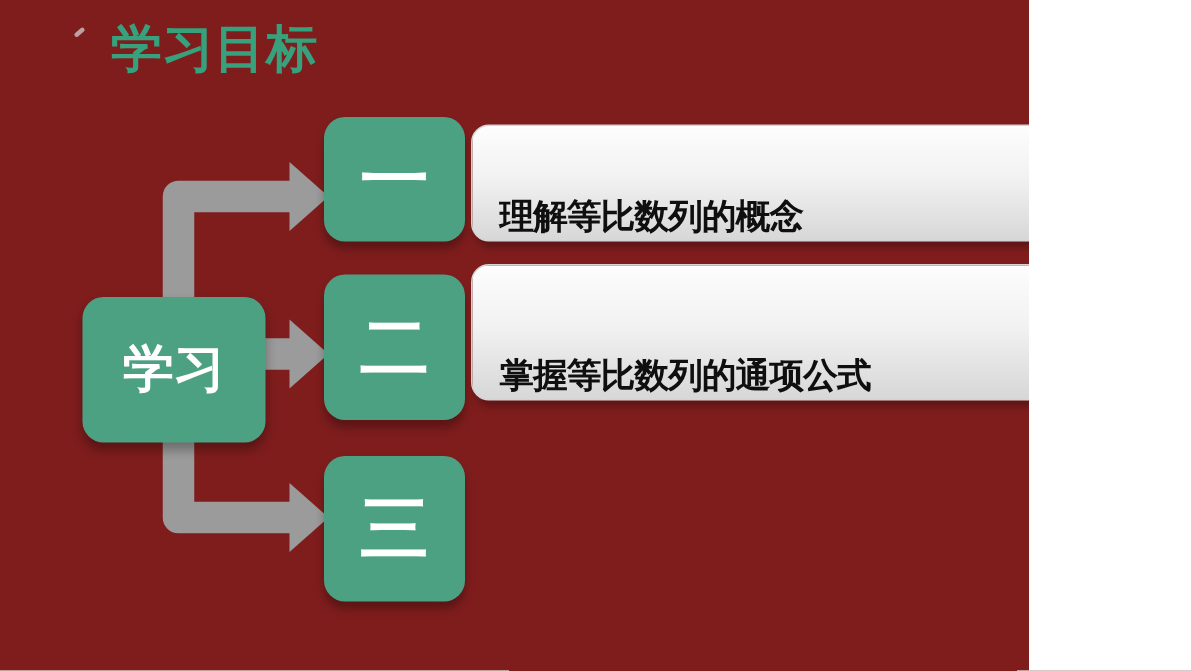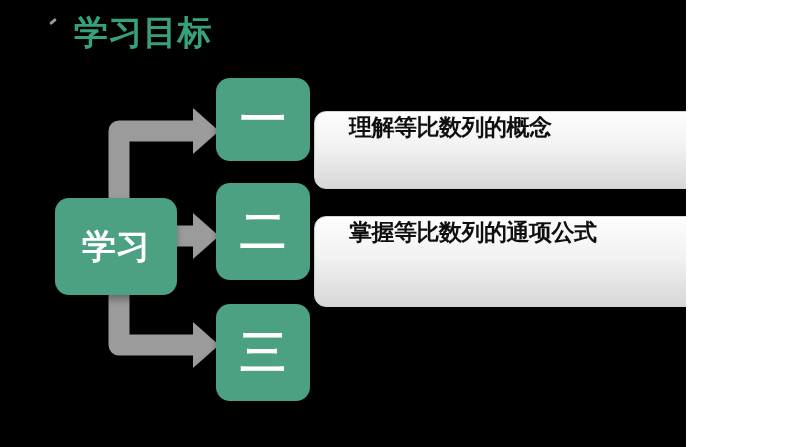--- a/index.html
+++ b/index.html
@@ -4,21 +4,21 @@
 <style>
   html, body {
     margin: 0;
     padding: 0;
     background: #ffffff;
   }
   .slide {
     position: relative;
     width: 686px;
     height: 447px;
-    background: #000000;
+    background: #7f1d1d;
     overflow: hidden;
     font-family: Liberation Sans, sans-serif;
   }
   .page-title {
     position: absolute;
     left: 74px;
     top: 10px;
     font-size: 34px;
     font-weight: bold;
     color: #37A07C;
@@ -85,27 +85,26 @@
   .obj-bar {
     position: absolute;
     left: 314px;
     width: 449px;
     background: linear-gradient(180deg, #fdfdfd 0%, #f2f2f2 45%, #d7d7d7 100%);
     border: 1px solid #d4d4d4;
     border-radius: 12px;
     box-shadow: 2px 4px 5px rgba(0,0,0,0.25);
     z-index: 1;
     display: flex;
-    align-items: flex-start;
+    align-items: flex-end;
     box-sizing: border-box;
-    padding-left: 34px;
-    margin-top: 28px;
+    padding-left: 18px;
   }
   .bar-1 { top: 83px;  height: 78px; }
-  .bar-2 { top: 188px; height: 91px; }
+  .bar-2 { top: 176px; height: 91px; }
   .bar-3 { top: 303px; height: 98px; width: 452px; }
   .obj-text {
     font-size: 23px;
     font-weight: bold;
     color: #0f0f0f;
     letter-spacing: -0.5px;
     white-space: nowrap;
   }
 </style>
 </head>

